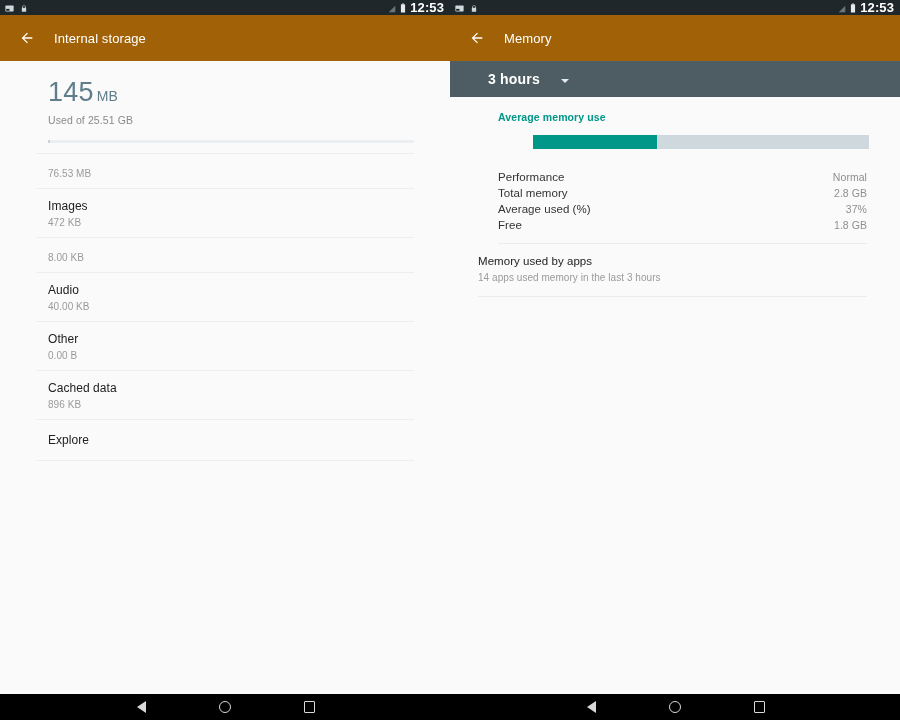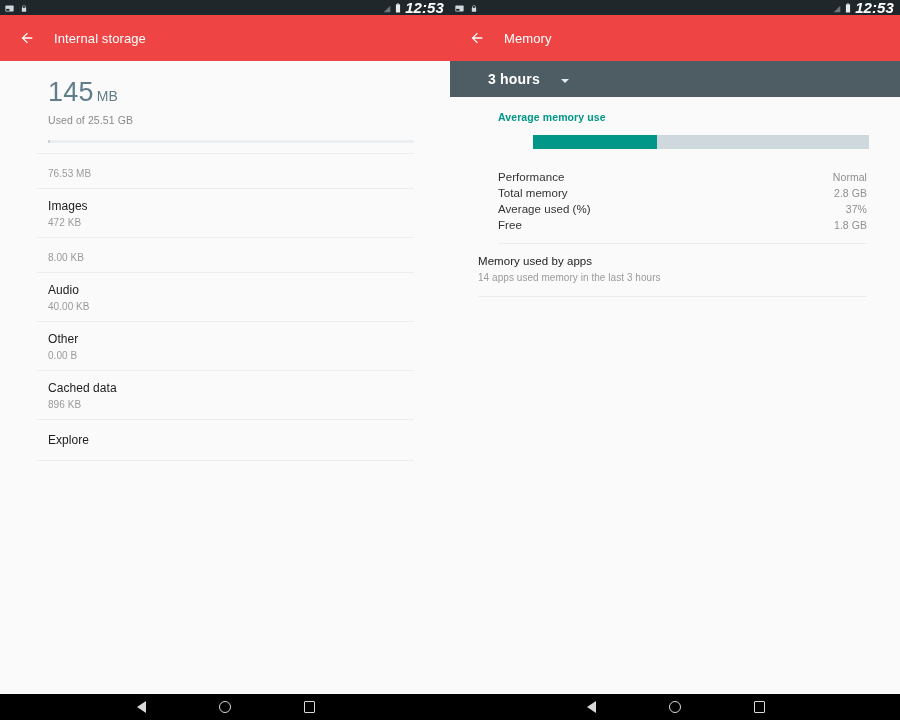--- a/index.html
+++ b/index.html
@@ -44,32 +44,31 @@
     position: absolute;
     right: 6px;
     top: 0;
     height: 15px;
     display: flex;
     align-items: center;
     gap: 4px;
   }
   .status-time {
     color: #ffffff;
-    font-size: 15px;
+    font-size: 13px;
     font-weight: bold;
     letter-spacing: 0.1px;
     line-height: 15px;
-    font-style: italic;
   }
   .sicon { display: block; }
 
   
   .toolbar {
     height: 46px;
-    background: #ef4444;
+    background: #a16207;
     display: flex;
     align-items: center;
     padding-left: 12px;
     box-sizing: border-box;
   }
   .back-btn {
     width: 30px;
     height: 30px;
     display: flex;
     align-items: center;

